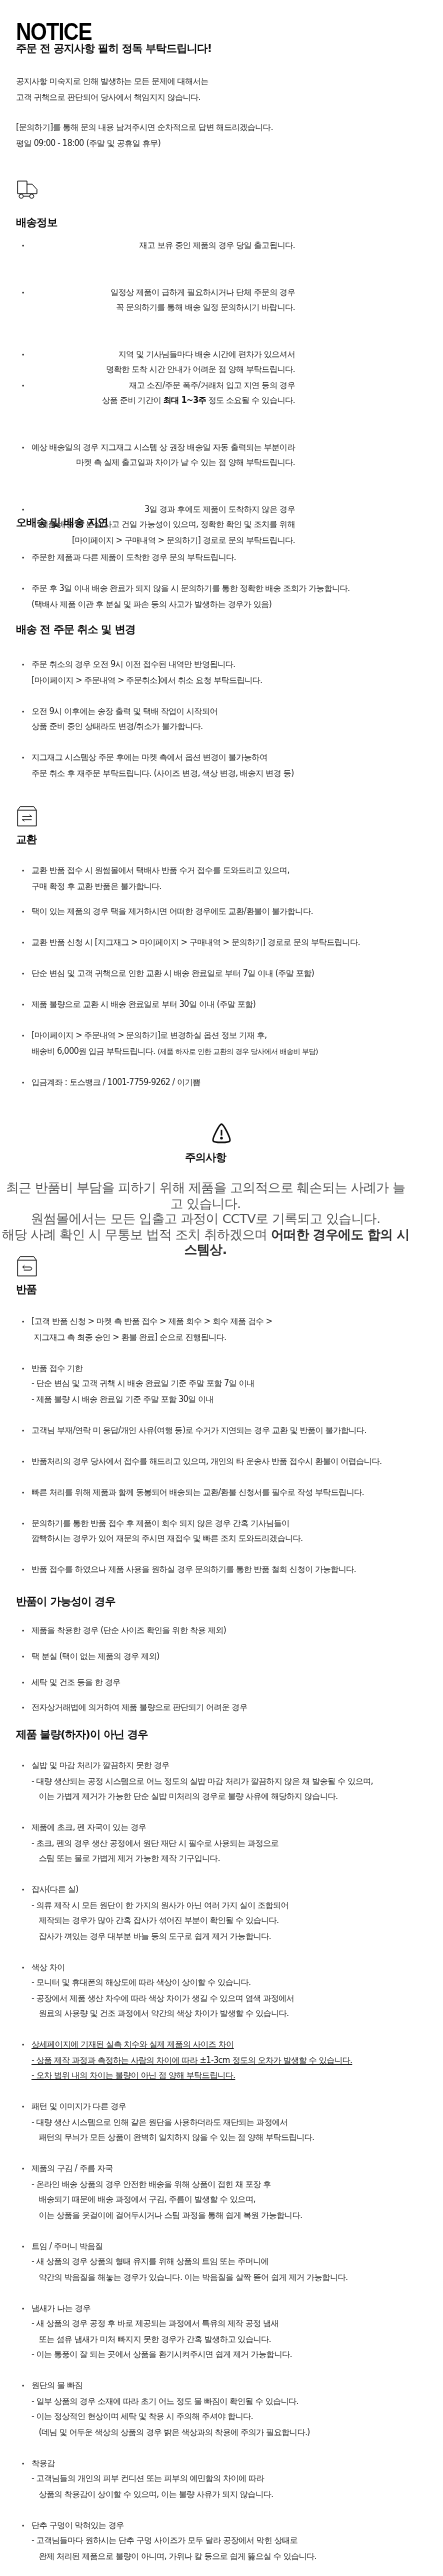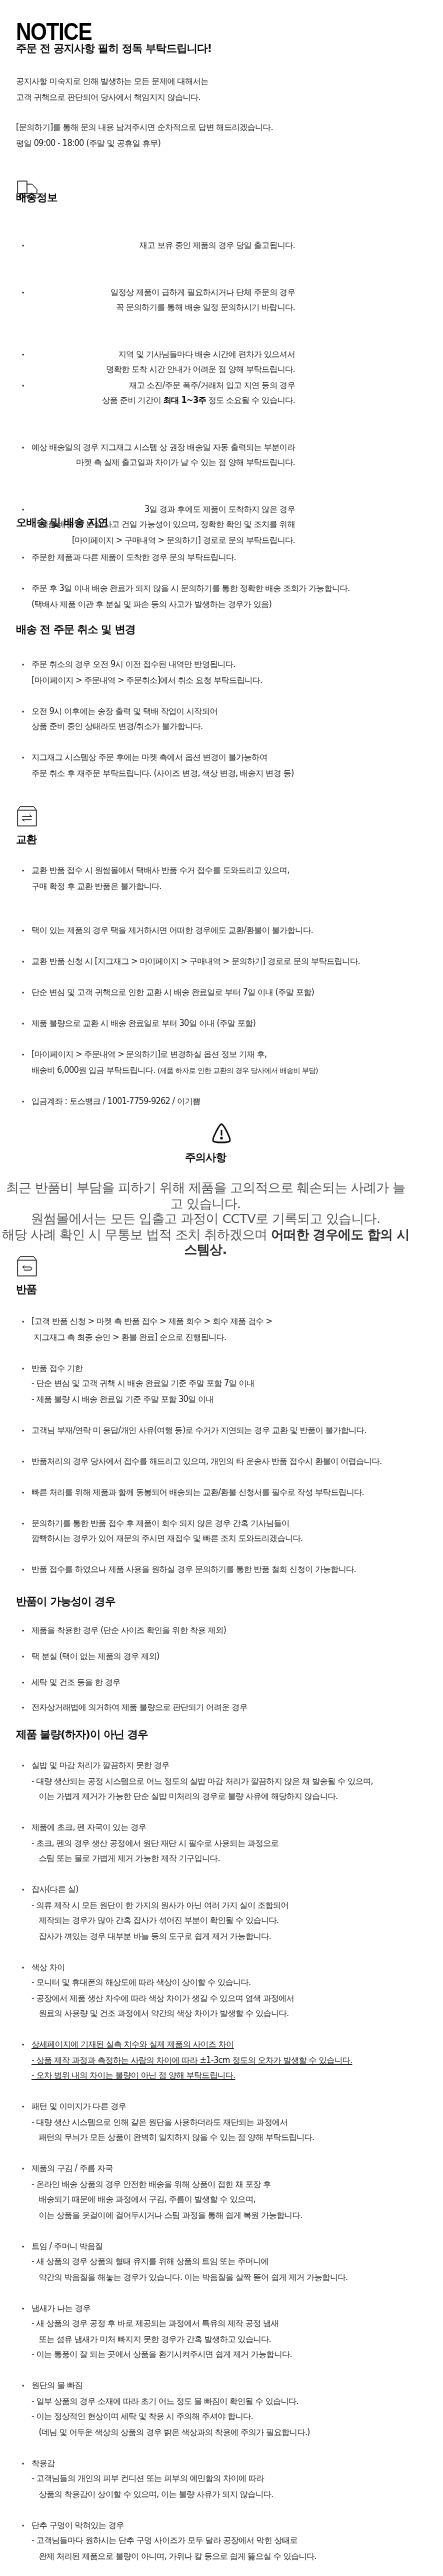--- a/index.html
+++ b/index.html
@@ -59,21 +59,21 @@
 
   <div class="abs left" style="top:179px;">
     <svg class="icon" viewBox="0 0 44 44" fill="none" stroke="#111" stroke-width="1.6">
       <path d="M3 4 h18 v24 h-18 z"></path>
         <path d="M21 10 h10 l9 10 v8 h-19"></path>
       <circle cx="10" cy="33" r="4"></circle>
         <circle cx="30" cy="33" r="4"></circle>
       <path d="M14 33 h12"></path>
     </svg>
   </div>
-  <div class="abs left section-title" style="top:191px;">배송정보</div>
+  <div class="abs left section-title" style="top:216px;">배송정보</div>
   <ul class="abs left bl" style="top:238px;text-align:right;">
     <li style="margin-bottom:31px;"><span>재고 보유 중인 제품의 경우 당일 출고됩니다.</span></li>
     <li style="margin-bottom:31px;">
         <span class="line">일정상 제품이 급하게 필요하시거나 단체 주문의 경우</span>
         <span class="line">꼭 문의하기를 통해 배송 일정 문의하시기 바랍니다.</span>
       </li>
     <li style="">
         <span class="line">지역 및 기사님들마다 배송 시간에 편차가 있으셔서</span>
         <span class="line">명확한 도착 시간 안내가 어려운 점 양해 부탁드립니다.</span>
       </li>
@@ -120,21 +120,21 @@
   <div class="abs left" style="top:805px;">
     <svg class="icon" viewBox="0 0 44 44" fill="none" stroke="#111" stroke-width="1.6">
       <path d="M3 10 l5 -7 h26 l5 7 v30 h-36 z"></path>
         <path d="M3 10 h36"></path>
       <path d="M12 22 h18 l-4 -3"></path>
         <path d="M30 28 h-18 l4 3"></path>
     </svg>
   </div>
   <div class="abs left section-title" style="top:833px;">교환</div>
   <ul class="abs left bl" style="top:863px;">
-    <li style="margin-bottom:29px;">
+    <li style="margin-bottom:10px;">
         <span class="line">교환 반품 접수 시 원썸몰에서 택배사 반품 수거 접수를 도와드리고 있으며,</span>
         <span class="line">구매 확정 후 교환 반품은 불가합니다.</span>
       </li>
     <li style="margin-bottom:15.5px;"><span>택이 있는 제품의 경우 택을 제거하시면 어떠한 경우에도 교환/환불이 불가합니다.</span></li>
     <li style="margin-bottom:15.5px;"><span>교환 반품 신청 시 [지그재그 &gt; 마이페이지 &gt; 구매내역 &gt; 문의하기] 경로로 문의 부탁드립니다.</span></li>
     <li style="margin-bottom:15.5px;"><span>단순 변심 및 고객 귀책으로 인한 교환 시 배송 완료일로 부터 7일 이내 (주말 포함)</span></li>
     <li style="margin-bottom:15.5px;"><span>제품 불량으로 교환 시 배송 완료일로 부터 30일 이내 (주말 포함)</span></li>
     <li style="margin-bottom:15.5px;">
         <span class="line">[마이페이지 &gt; 주문내역 &gt; 문의하기]로 변경하실 옵션 정보 기재 후,</span>
         <span class="line"><span>배송비 6,000원 입금 부탁드립니다. </span><span style="font-size:7.2px;">(제품 하자로 인한 교환의 경우 당사에서 배송비 부담)</span></span>

